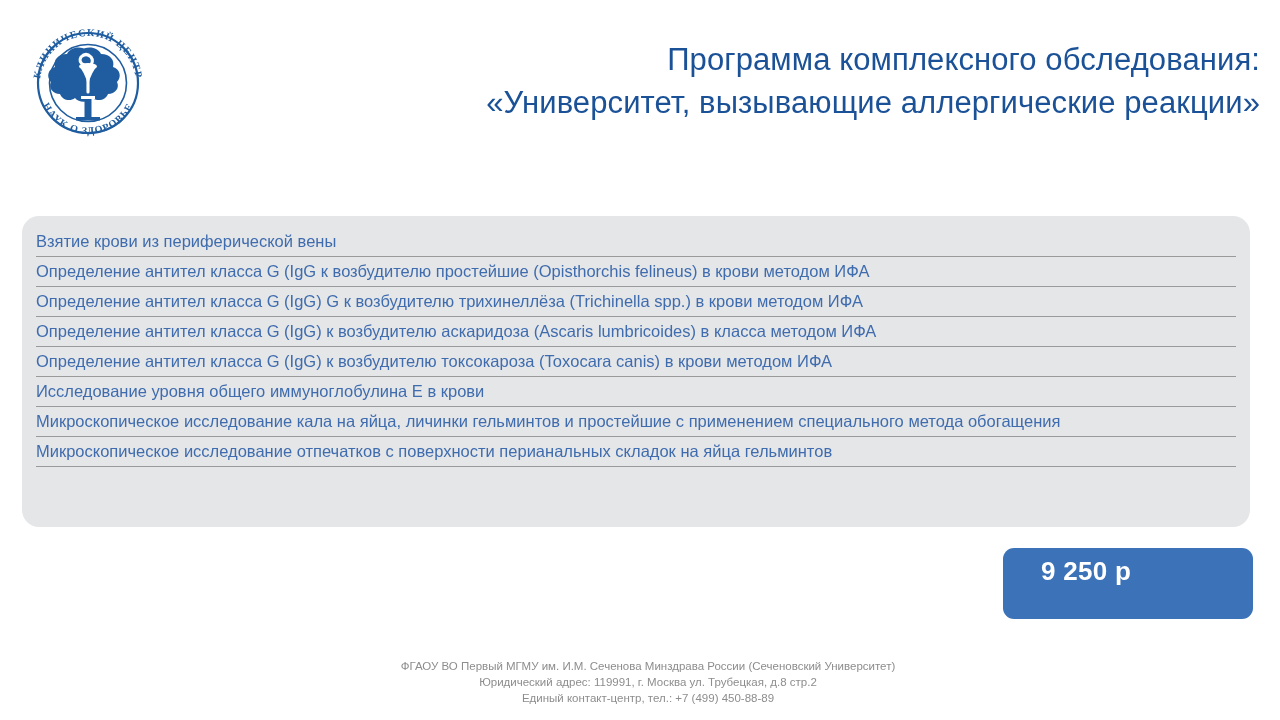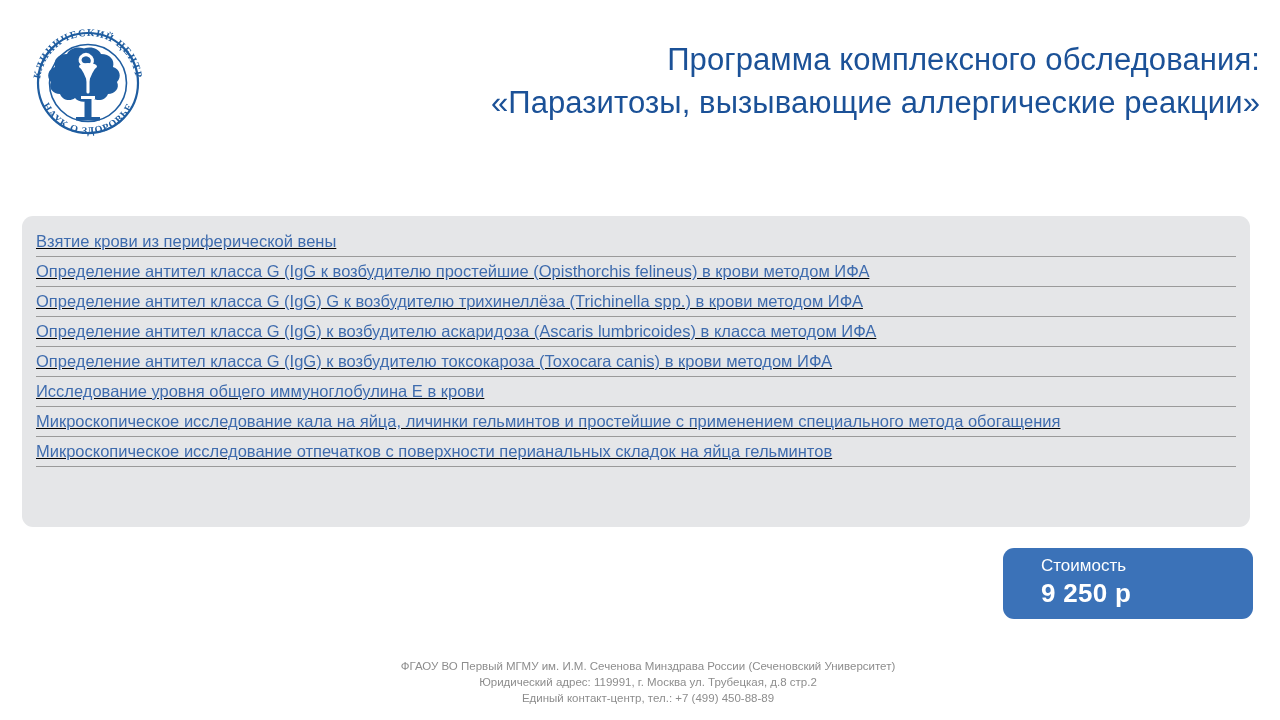--- a/index.html
+++ b/index.html
@@ -45,24 +45,23 @@
   .title-line { display: block; white-space: nowrap; text-align: right; }
 
   
   .panel {
     position: absolute;
     left: 22px;
     top: 216px;
     width: 1228px;
     height: 311px;
     background: #E5E6E8;
-    border-radius: 11px;
+    border-radius: 17px;
     box-sizing: border-box;
     padding: 12px 14px 10px 14px;
-    text-decoration: underline;
   }
   .svc-list {
     list-style: none;
     margin: 0;
     padding: 0;
   }
   .svc-item {
     color: #3F6CAE;
     font-size: 16.5px;
     line-height: 22px;
@@ -152,38 +151,37 @@
         <textPath href="#arcTop" startOffset="50%" text-anchor="middle">КЛИНИЧЕСКИЙ ЦЕНТР</textPath>
       </text>
       <text font-family="Liberation Serif, serif" font-size="10.2" font-weight="bold" fill="#1F5DA0" letter-spacing="1.1">
         <textPath href="#arcBottom" startOffset="50%" text-anchor="middle">НАУК О ЗДОРОВЬЕ</textPath>
       </text>
     </svg>
   </div>
 
   <div class="title-block">
     <span class="title-line">Программа комплексного обследования:</span>
-    <span class="title-line">«Паразитозы, вызывающие аллергические реакции»</span>
+    <span class="title-line">«Университет, вызывающие аллергические реакции»</span>
   </div>
 
   <div class="panel">
     <ul class="svc-list">
       <li class="svc-item">Взятие крови из периферической вены</li>
       <li class="svc-item">Определение антител класса G (IgG к возбудителю простейшие (Opisthorchis felineus) в крови методом ИФА</li>
       <li class="svc-item">Определение антител класса G (IgG) G к возбудителю трихинеллёза (Trichinella spp.) в крови методом ИФА</li>
       <li class="svc-item">Определение антител  класса G (IgG) к возбудителю аскаридоза (Ascaris lumbricoides) в класса методом ИФА</li>
       <li class="svc-item">Определение антител класса G (IgG) к возбудителю токсокароза (Toxocara canis) в крови методом ИФА</li>
       <li class="svc-item">Исследование уровня общего иммуноглобулина  E в крови</li>
       <li class="svc-item">Микроскопическое исследование кала на яйца, личинки гельминтов и простейшие с применением  специального метода обогащения</li>
       <li class="svc-item">Микроскопическое исследование отпечатков с поверхности перианальных складок на яйца гельминтов</li>
     </ul>
   </div>
 
   <div class="price-badge">
-    <span class="price-label">Стоимость</span>
     <span class="price-value">9 250 р</span>
   </div>
 
   <div class="footer">
     <span class="footer-line">ФГАОУ ВО Первый  МГМУ им. И.М. Сеченова Минздрава России (Сеченовский  Университет)</span>
     <span class="footer-line">Юридический  адрес: 119991, г. Москва ул. Трубецкая,  д.8 стр.2</span>
     <span class="footer-line">Единый контакт-центр,  тел.: +7 (499) 450-88-89</span>
   </div>
 
 </div>

